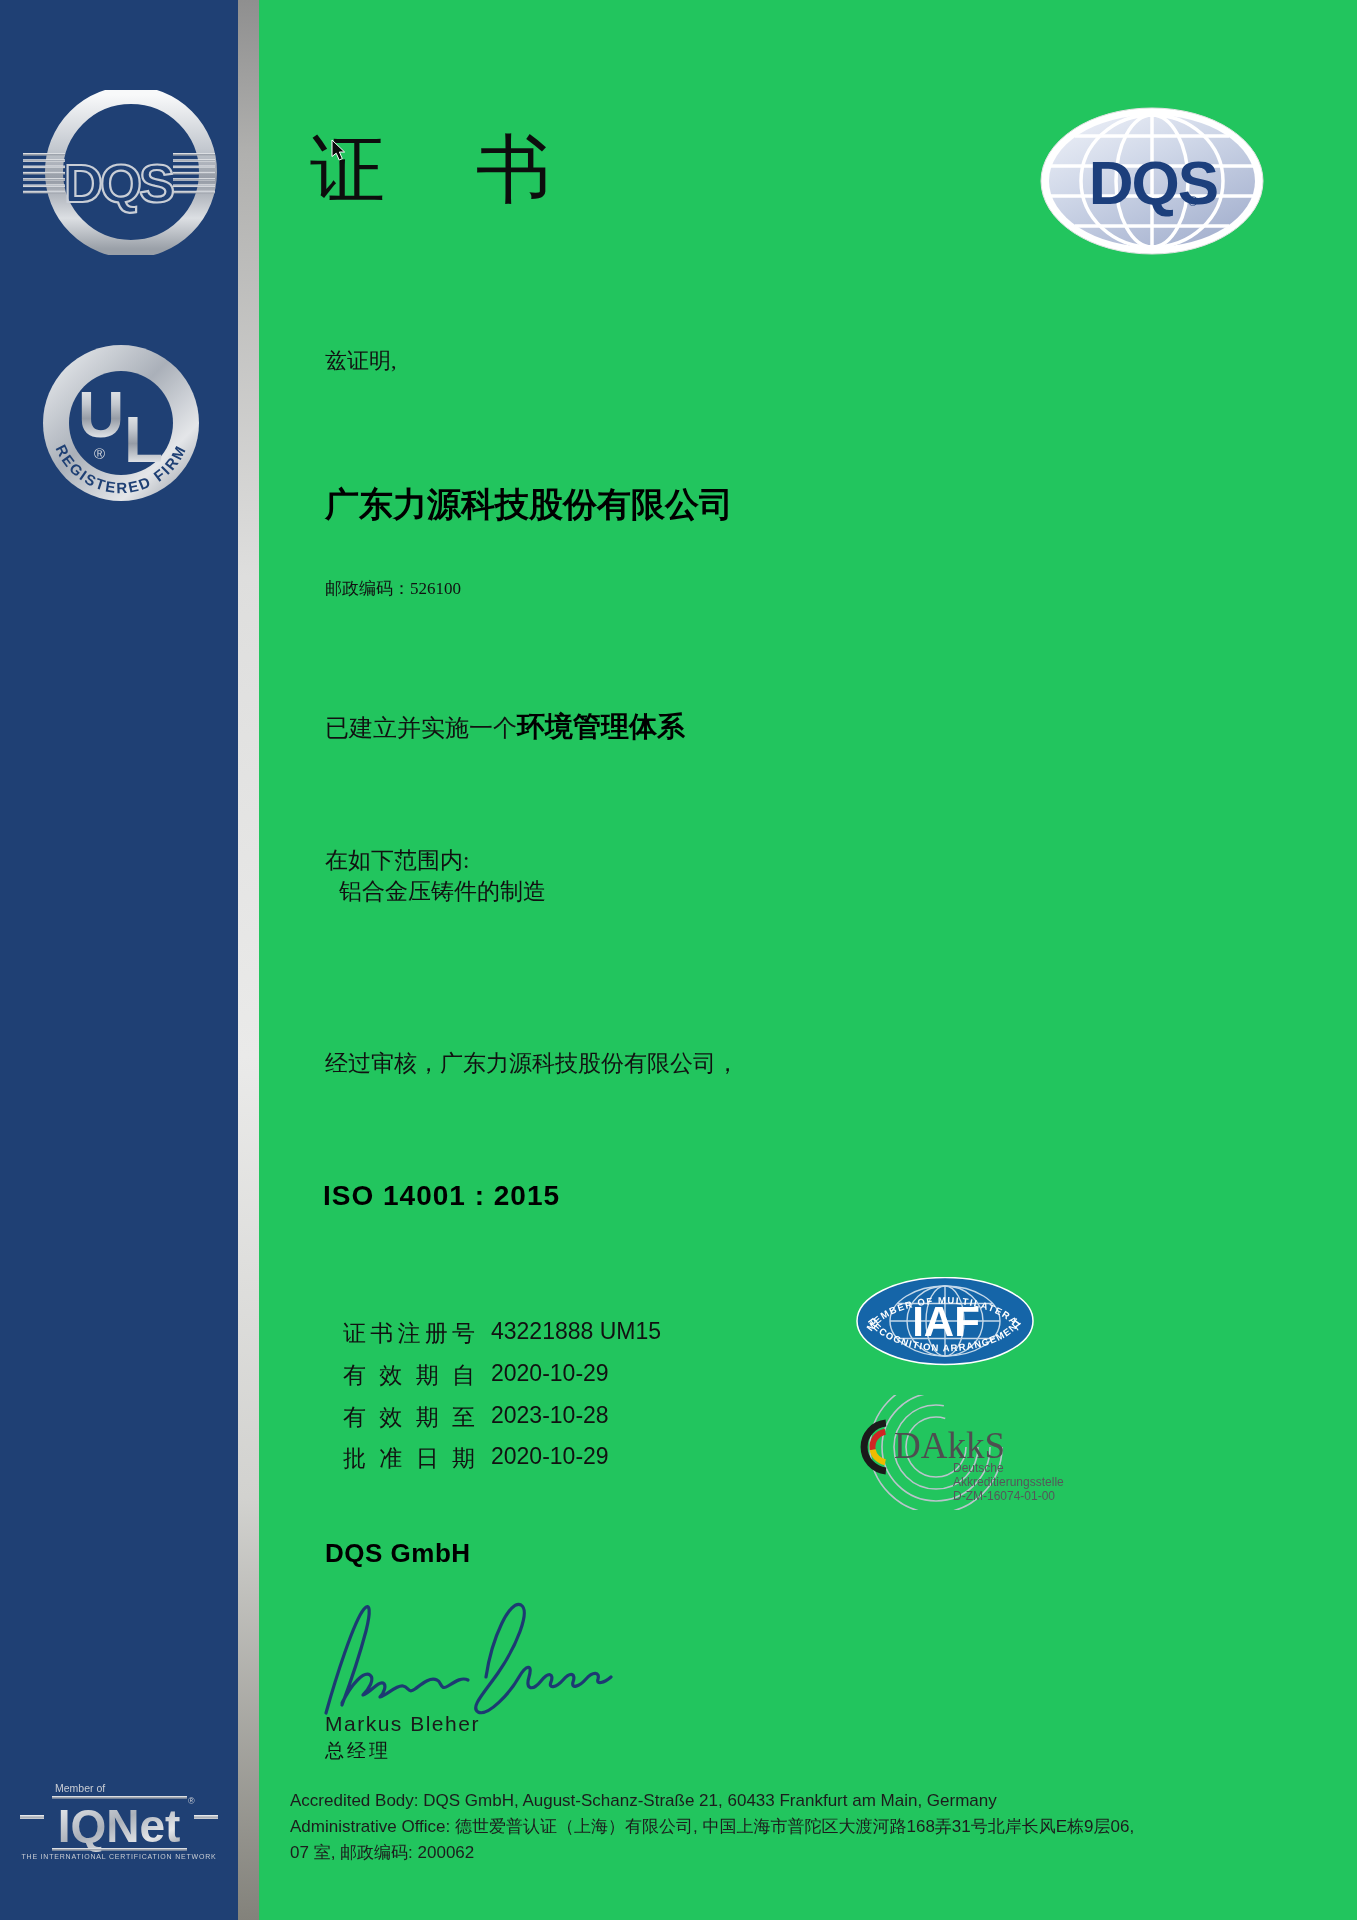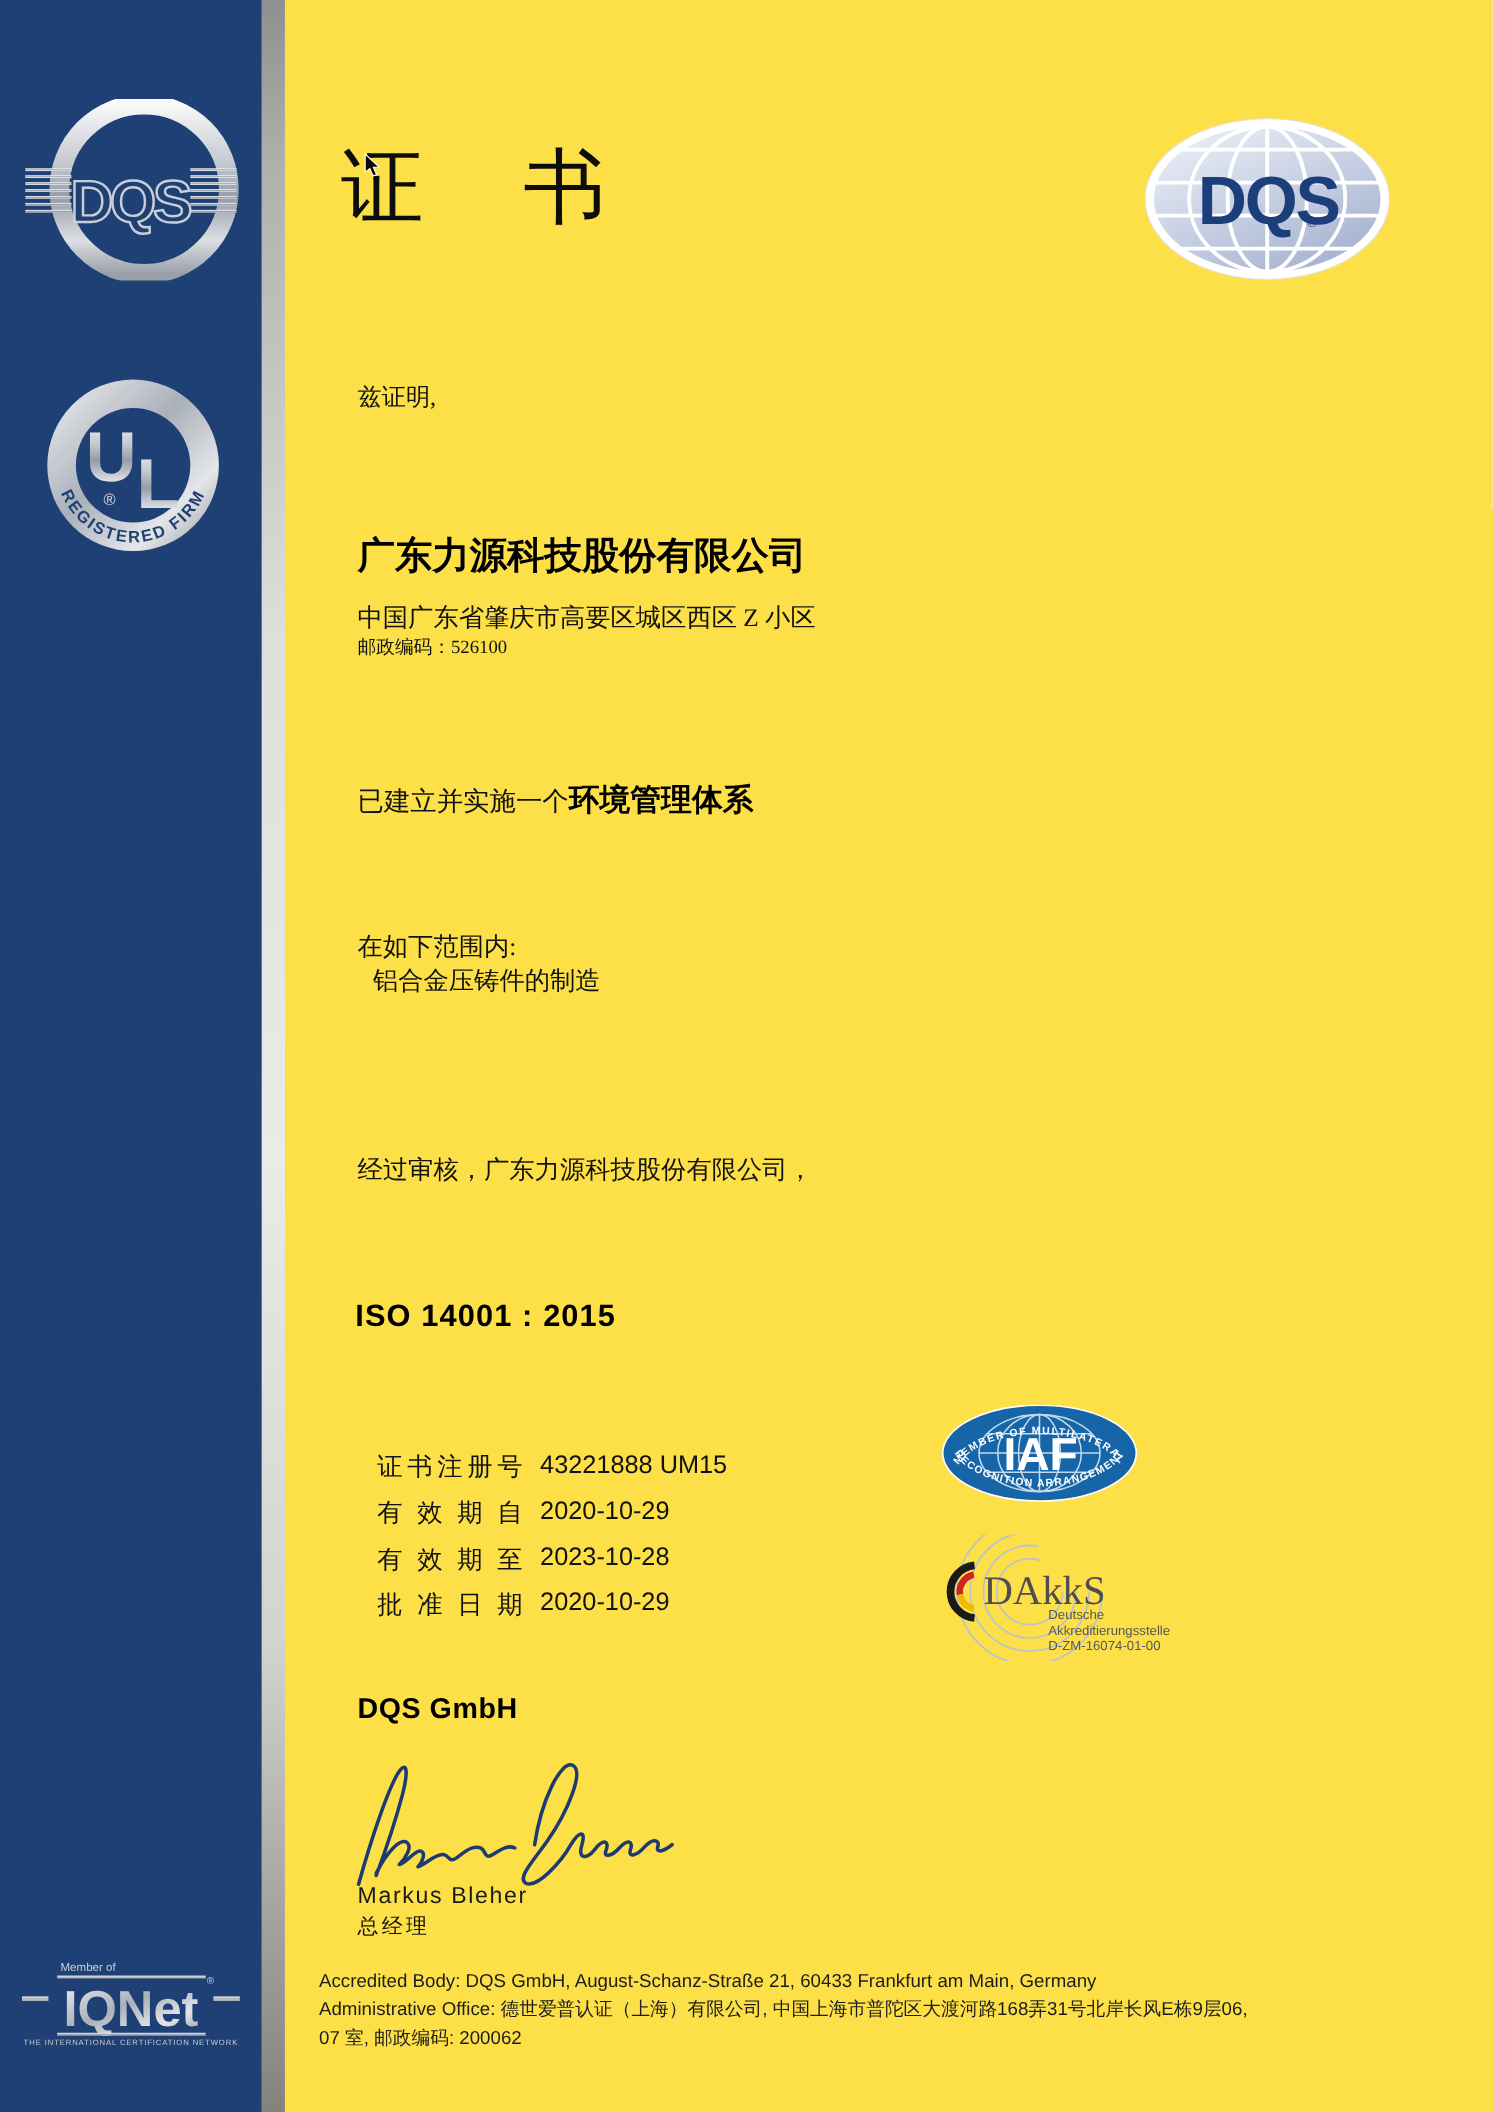--- a/index.html
+++ b/index.html
@@ -1,16 +1,16 @@
 <!DOCTYPE html>
 <html><head>
 <meta charset="utf-8">
 <style>
   html,body{margin:0;padding:0;background:#ffffff;}
-  .page{position:relative;width:1357px;height:1920px;background:#fde047;overflow:hidden;
+  .page{position:relative;width:1357px;height:1920px;background:#22c55e;overflow:hidden;
         font-family:"Liberation Serif","DejaVu Serif",serif;color:#111;}
   .abs{position:absolute;}
   
   .sidebar{left:0;top:0;width:238px;height:1920px;background:#1f4074;}
   .strip{left:238px;top:0;width:21px;height:1920px;
          background:linear-gradient(180deg,#8f8f8f 0%,#b0b0ae 8%,#dededd 30%,#eaeae9 55%,#d2d2cf 78%,#83827b 100%);}
   
   .title{left:310px;top:120px;font-size:75px;letter-spacing:0;word-spacing:72px;color:#0d0d0d;}
   .intro{left:325px;top:346px;font-size:22px;}
   .company{left:325px;top:482px;font-size:34px;font-weight:bold;color:#000;}
@@ -118,21 +118,20 @@
     <text x="113" y="98" text-anchor="middle" font-size="62" font-weight="bold" fill="#1c3f7c" letter-spacing="-2" style="font-family:'Liberation Sans',sans-serif">DQS</text>
     <text x="148" y="100" font-size="13" fill="#1c3f7c" style="font-family:'Liberation Sans',sans-serif">®</text>
   </svg>
 
   <svg class="abs" style="left:331px;top:139px" width="16" height="23" viewBox="0 0 16 23">
     <path d="M1,1 L1,17.5 L5.2,14.2 L8.2,21 L11.3,19.6 L8.4,13 L13.6,13 Z" fill="#0a0a0a" stroke="#ffffff" stroke-width="1"></path>
   </svg>
 
   <div class="abs intro">兹证明,</div>
   <div class="abs company">广东力源科技股份有限公司</div>
-  <div class="abs addr1">中国广东省肇庆市高要区城区西区 Z 小区</div>
   <div class="abs addr2">邮政编码：526100</div>
 
   <div class="abs system"><span>已建立并实施一个</span><b>环境管理体系</b></div>
 
   <div class="abs scope-label">在如下范围内:</div>
   <div class="abs scope-text">铝合金压铸件的制造</div>
 
   <div class="abs audit">
     <div>经过审核，广东力源科技股份有限公司，</div>
   </div>

